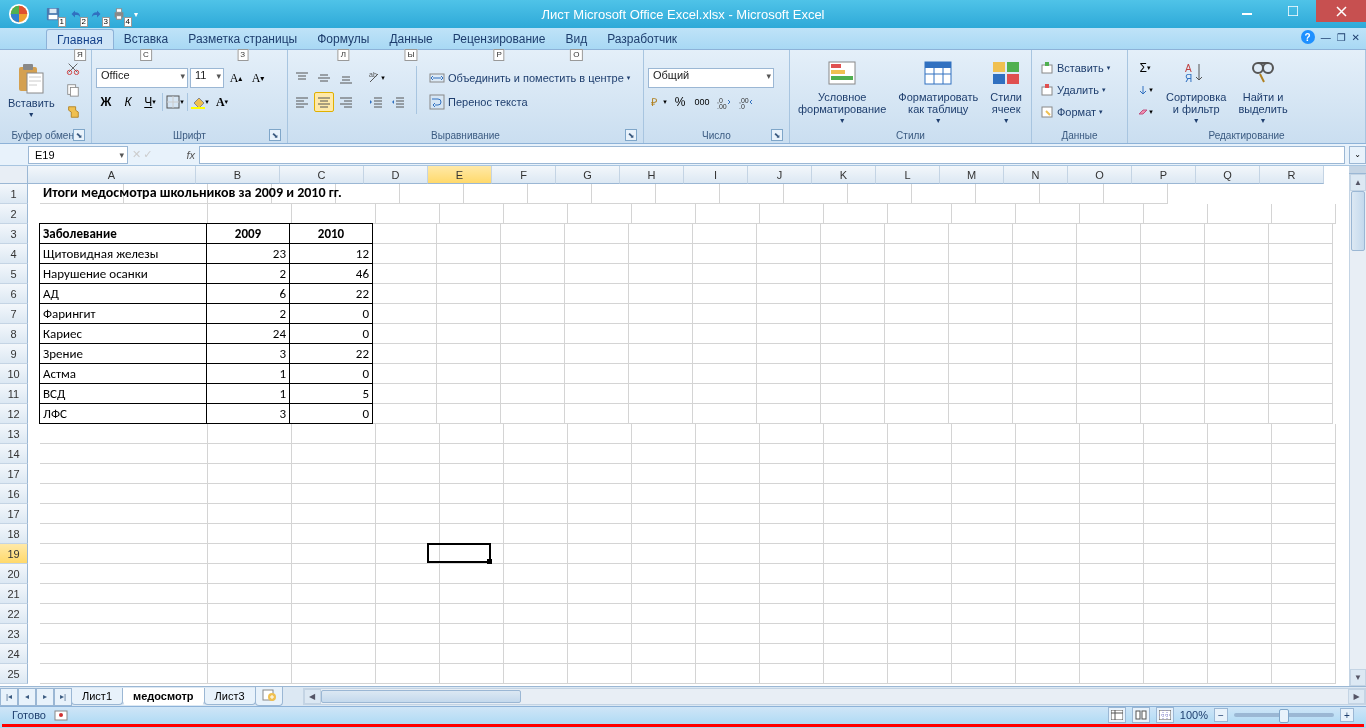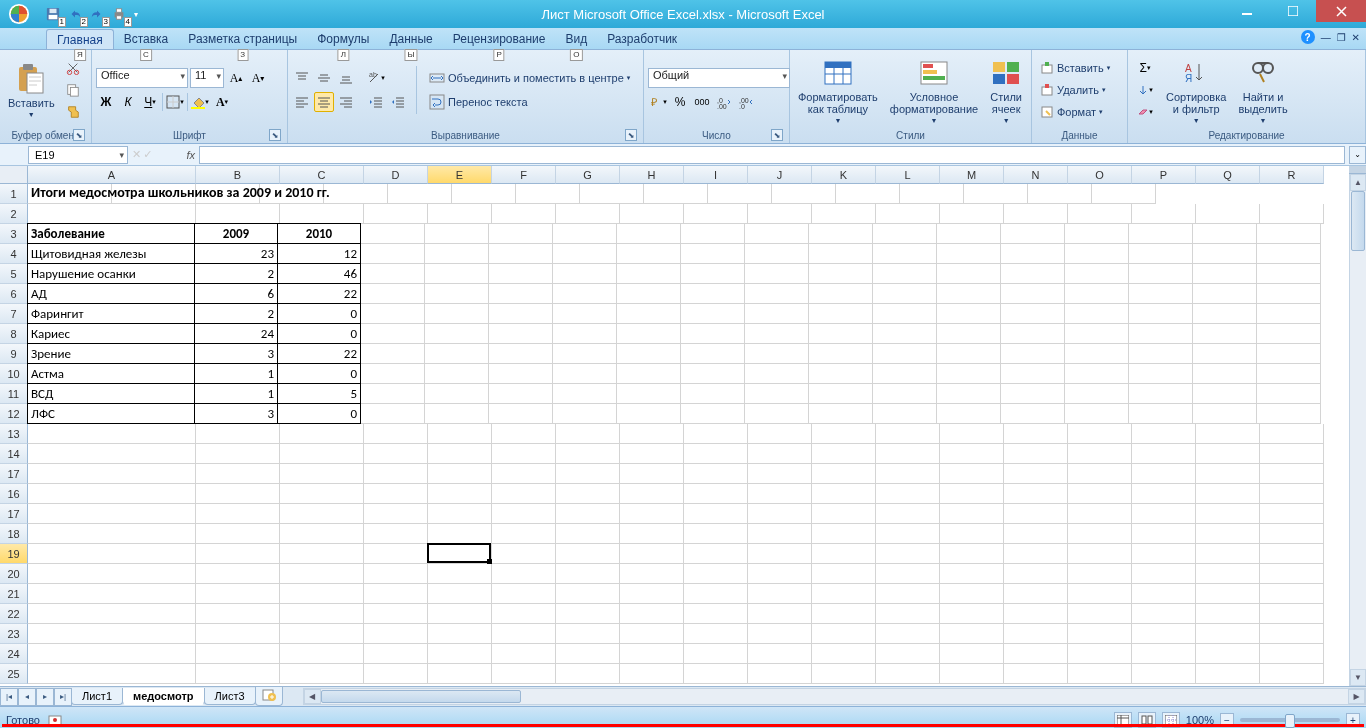--- a/index.html
+++ b/index.html
@@ -51,21 +51,21 @@
 
 
 .gridarea { position:relative; height: calc(728px - 28px - 22px - 94px - 22px - 20px - 22px); overflow:hidden; }
 .corner { position:absolute; left:0; top:0; width:28px; height:18px; background:#e8eef5; border-right:1px solid #9bb7d4; border-bottom:1px solid #9bb7d4; }
 .colheads { position:absolute; left:28px; top:0; height:18px; display:flex; }
 .colhead { border-right:1px solid #c4d4e4; border-bottom:1px solid #9bb7d4; background:linear-gradient(#f3f7fb,#dce8f3); font-size:11px; color:#333; display:flex; align-items:center; justify-content:center; }
 .colhead.sel{background:linear-gradient(#ffe9a8,#ffd96b);}
 .rowheads { position:absolute; left:0; top:18px; width:28px; }
 .rowhead { height:20px; border-bottom:1px solid #c4d4e4; border-right:1px solid #9bb7d4; background:linear-gradient(#f3f7fb,#dce8f3); font-size:11px; color:#333; display:flex; align-items:center; justify-content:center; }
 .rowhead.sel{background:linear-gradient(#ffe9a8,#ffd96b);}
-.cells { position:absolute; left:28px; top:18px; }
+.cells { position:absolute; left:40px; top:18px; }
 .cellrow { display:flex; height:20px; }
 .cell { border-right:1px solid #d4d4d4; border-bottom:1px solid #d4d4d4; font-size:13px; font-family: Calibri, sans-serif; padding:0 3px; display:flex; align-items:center; overflow:hidden; white-space:nowrap; }
 .cell.bold{font-weight:bold;}
 .cell.center{justify-content:center;}
 .cell.right{justify-content:flex-end;}
 .cell.bordered{border:1px solid #000; margin:-1px 0 0 -1px;}
 .selection { position:absolute; border:2px solid #000; pointer-events:none; }
 .selection::after{content:""; position:absolute; right:-3px; bottom:-3px; width:5px; height:5px; background:#000;}
 .vscroll{position:absolute; right:0; top:0; bottom:0; width:17px; background:#e8eef5; border-left:1px solid #c4d4e4;}
 .vscroll .arr{height:17px; background:#dce8f3; border:1px solid #c4d4e4; display:flex; align-items:center; justify-content:center; font-size:8px; color:#556;}
@@ -76,21 +76,21 @@
 .sheettabs { height:20px; background:#dce8f3; display:flex; align-items:center; border-top:1px solid #9bb7d4; }
 .nav-btns{display:flex;}
 .nav-btn{width:18px; height:18px; border:1px solid #9bb7d4; background:#e8f2fb; display:flex; align-items:center; justify-content:center; font-size:8px; color:#3a5a80;}
 .stab{padding:2px 10px; font-size:11px; background:#e8f2fb; border:1px solid #9bb7d4; border-top:none; border-radius:0 0 4px 4px; margin-left:-1px; cursor:pointer;}
 .stab.active{background:#fff; font-weight:bold; border-bottom:1px solid #fff;}
 .hscroll{flex:1; margin-left:20px; background:#e8eef5; height:17px; border:1px solid #c4d4e4; position:relative; display:flex; justify-content:space-between;}
 .hscroll .arr{width:17px; background:#dce8f3; border:1px solid #c4d4e4; display:flex; align-items:center; justify-content:center; font-size:8px; color:#556;}
 .hscroll .thumb{position:absolute; left:17px; top:1px; bottom:1px; width:200px; background:linear-gradient(#dce8f3,#c4d9ed); border:1px solid #9bb7d4; border-radius:2px;}
 
 
-.status { height:22px; background:linear-gradient(#cfe5f7,#a8d8f4); display:flex; align-items:flex-end; justify-content:space-between; padding:0 6px; font-size:11px; color:#1e3e6e; border-top:1px solid #8db2d8;}
+.status { height:22px; background:linear-gradient(#cfe5f7,#a8d8f4); display:flex; align-items:flex-start; justify-content:space-between; padding:0 12px; font-size:11px; color:#1e3e6e; border-top:1px solid #8db2d8;}
 .status-right{display:flex; align-items:center; gap:6px;}
 .view-btn{width:18px; height:16px; border:1px solid #9bb7d4; background:#e8f2fb; display:flex; align-items:center; justify-content:center; font-size:9px;}
 .zoom-slider{width:100px; height:4px; background:#9bb7d4; position:relative; border-radius:2px;}
 .zoom-slider::before{content:""; position:absolute; left:50%; top:-4px; width:8px; height:12px; background:#e8f2fb; border:1px solid #7fa6c9; border-radius:2px; transform:translateX(-50%);}
 .zoom-btn{width:14px; height:14px; border:1px solid #9bb7d4; background:#e8f2fb; display:flex; align-items:center; justify-content:center; font-size:10px;}
 
 </style>
 </head>
 <body>
 
@@ -342,21 +342,21 @@
             <span>Перенос текста</span>
           </div>
       </div>
     </div>
     <div class="group-label"><span>Выравнивание</span><div class="dlauncher">⬊</div></div>
   </div>
 
   <div class="group" style="width:146px;">
     <div class="group-body">
         <div class="col" style="gap:4px;">
-      <div class="dd" style="width:142px;">Общий</div>
+      <div class="dd" style="width:126px;">Общий</div>
       <div class="row">
         <div class="sq">
               <svg width="14" height="14">
                 <text x="2" y="11" font-size="11" fill="#b08020">₽</text>
               </svg>
               <span style="font-size:7px;">▾</span>
             </div>
         <div class="sq">%</div>
         <div class="sq" style="font-size:9px;">000</div>
         <div class="sq">
@@ -374,43 +374,43 @@
               </svg>
             </div>
       </div>
     </div>
       </div>
     <div class="group-label"><span>Число</span><div class="dlauncher">⬊</div></div>
   </div>
 
   <div class="group" style="width:242px;">
     <div class="group-body">
-      <div class="big-btn">
-          <div class="icon32">
-            <svg width="30" height="26">
-              <rect x="2" y="2" width="26" height="22" fill="#fff" stroke="#3070c0"></rect>
-              <rect x="2" y="2" width="26" height="6" fill="#3070c0"></rect>
-              <path d="M2 14h26M11 2v22M20 2v22" stroke="#3070c0"></path>
-            </svg>
-          </div>
-          <span style="white-space:pre-line;">Форматировать
-как таблицу</span>
-          <span style="font-size:7px;">▼</span>
-        </div>
       <div class="big-btn">
           <div class="icon32">
             <svg width="30" height="26">
               <rect x="2" y="2" width="26" height="22" fill="#fff" stroke="#888"></rect>
               <rect x="4" y="4" width="10" height="4" fill="#e05050"></rect>
               <rect x="4" y="10" width="14" height="4" fill="#f0c050"></rect>
               <rect x="4" y="16" width="22" height="4" fill="#50b050"></rect>
             </svg>
           </div>
           <span style="white-space:pre-line;">Условное
 форматирование</span>
+          <span style="font-size:7px;">▼</span>
+        </div>
+      <div class="big-btn">
+          <div class="icon32">
+            <svg width="30" height="26">
+              <rect x="2" y="2" width="26" height="22" fill="#fff" stroke="#3070c0"></rect>
+              <rect x="2" y="2" width="26" height="6" fill="#3070c0"></rect>
+              <path d="M2 14h26M11 2v22M20 2v22" stroke="#3070c0"></path>
+            </svg>
+          </div>
+          <span style="white-space:pre-line;">Форматировать
+как таблицу</span>
           <span style="font-size:7px;">▼</span>
         </div>
       <div class="big-btn">
           <div class="icon32">
             <svg width="30" height="26">
               <rect x="2" y="2" width="12" height="10" fill="#f0c050"></rect>
               <rect x="16" y="2" width="12" height="10" fill="#50b050"></rect>
               <rect x="2" y="14" width="12" height="10" fill="#3070c0"></rect>
               <rect x="16" y="14" width="12" height="10" fill="#e05050"></rect>
             </svg>

